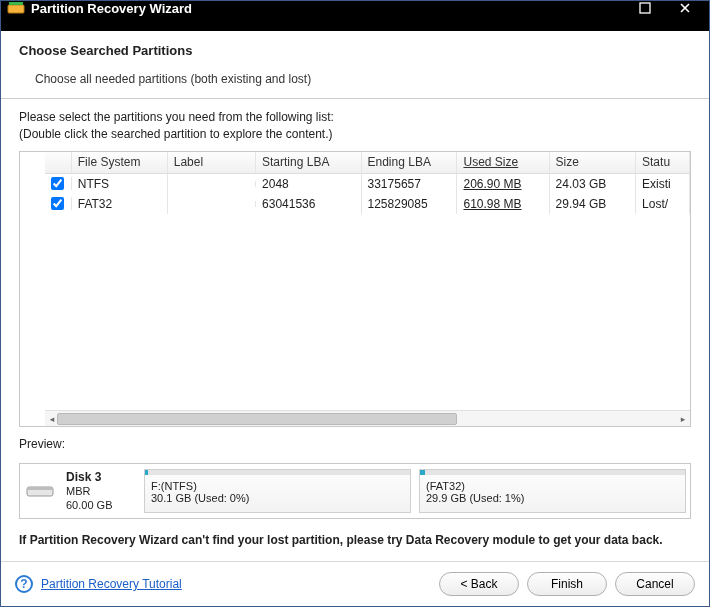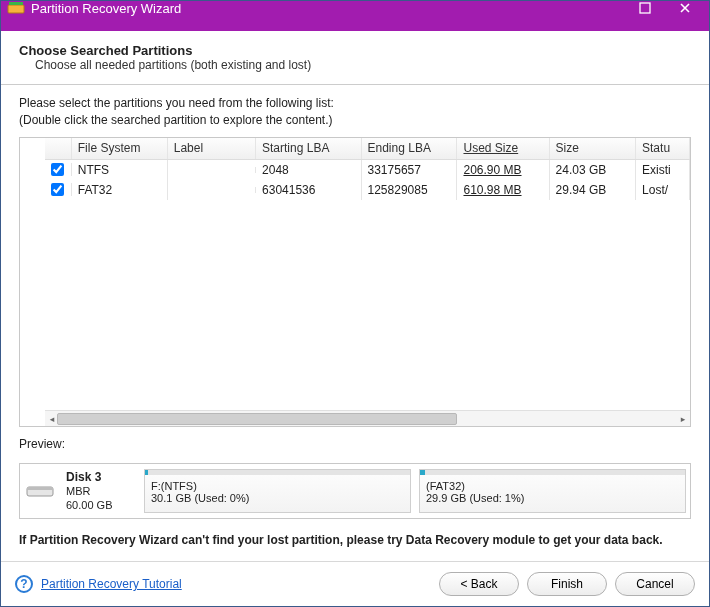--- a/index.html
+++ b/index.html
@@ -10,45 +10,46 @@
     background: #fff;
     width: 710px;
     height: 607px;
     border: 1px solid #3a5a8a;
     display: flex;
     flex-direction: column;
     color: #222;
   }
   .titlebar {
     height: 30px;
-    background: #a21caf;
+    background: #000000;
     color: #fff;
     display: flex;
     align-items: center;
     padding: 0 4px 16px 6px;
     font-size: 13px;
+    font-weight: bold;
   }
   .titlebar .app-icon {
     width: 18px; height: 18px; margin-right: 6px;
     display:flex; align-items:center; justify-content:center;
   }
   .titlebar .title { flex:1; }
   .titlebar .winbtn {
     width: 40px; height: 30px;
     display:flex; align-items:center; justify-content:center;
     color:#fff;
   }
   .content {
     flex:1;
     padding: 12px 18px 8px 18px;
     display:flex;
     flex-direction:column;
     overflow:hidden;
   }
-  .heading { font-weight:bold; font-size:13px; margin-bottom:0; }
+  .heading { font-weight:bold; font-size:13px; margin-bottom:14px; }
   .subheading { margin-left:16px; margin-bottom:12px; color:#333; }
   hr.sep { border:none; border-top:1px solid #ccc; margin: 0 -18px 10px -18px; }
   .instr { line-height:1.4; margin-bottom:8px; }
   .table-wrap {
     flex:1;
     border:1px solid #c8c8c8;
     background:#fff;
     overflow:hidden;
     position:relative;
     display:flex;

